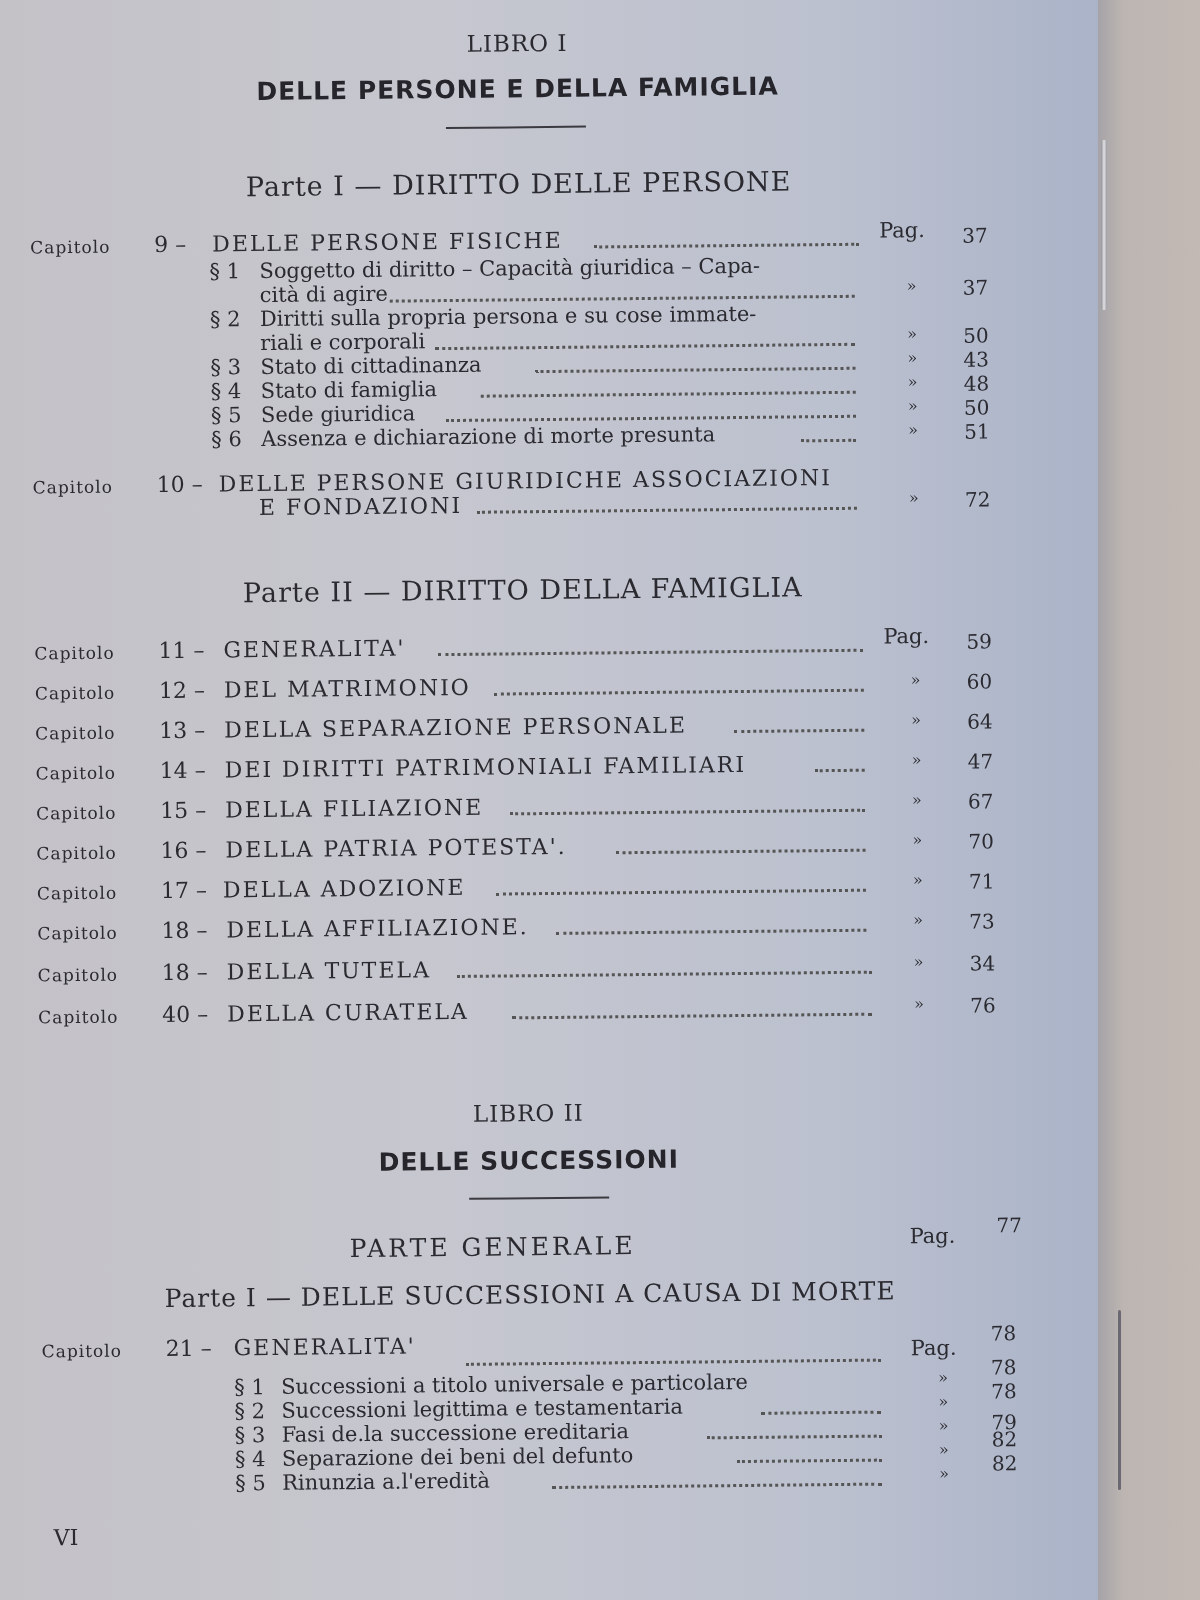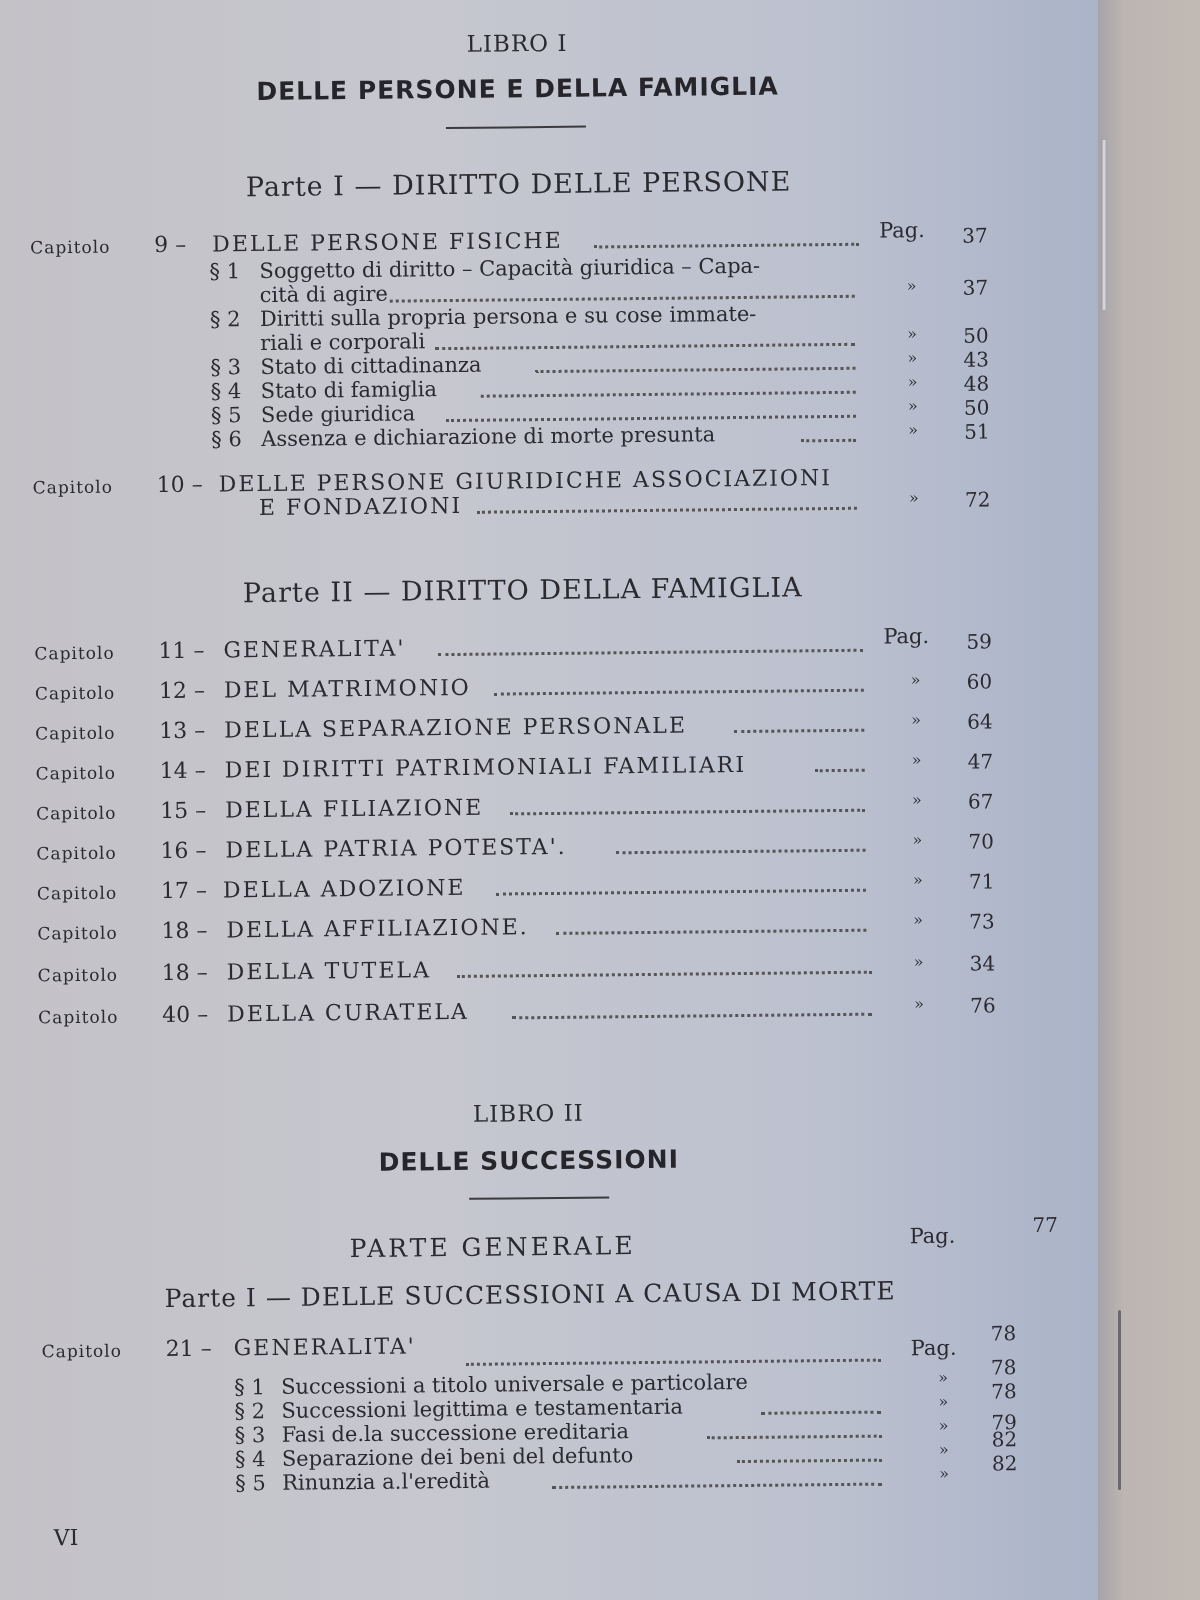--- a/index.html
+++ b/index.html
@@ -217,21 +217,21 @@
     <span class="num">76</span>
   </div>
 
   <div class="center libro" style="top:1100px;">LIBRO II</div>
   <div class="center book-title" style="top:1146px;">DELLE SUCCESSIONI</div>
   <div class="rule" style="left:465px; top:1197px; width:140px;"></div>
 
   <div class="row" style="top:1232px; height:36px;">
     <span style="position:absolute; left:345px; font-size:25px; letter-spacing:3px;">PARTE GENERALE</span>
     <span class="pag" style="left:905px; top:-4px;">Pag.</span>
-    <span class="num" style="left:992px; top:-14px;margin-left:36px;">77</span>
+    <span class="num" style="left:992px; top:-14px;">77</span>
   </div>
 
   <div class="center parte" style="top:1280px; font-size:25px;">
     <span>Parte I</span>
     <span>— DELLE SUCCESSIONI A CAUSA DI MORTE</span>
   </div>
 
   <div class="row" style="top:1332px;">
     <span class="cap-label">Capitolo</span>
     <span class="cap-num">21 –</span>

